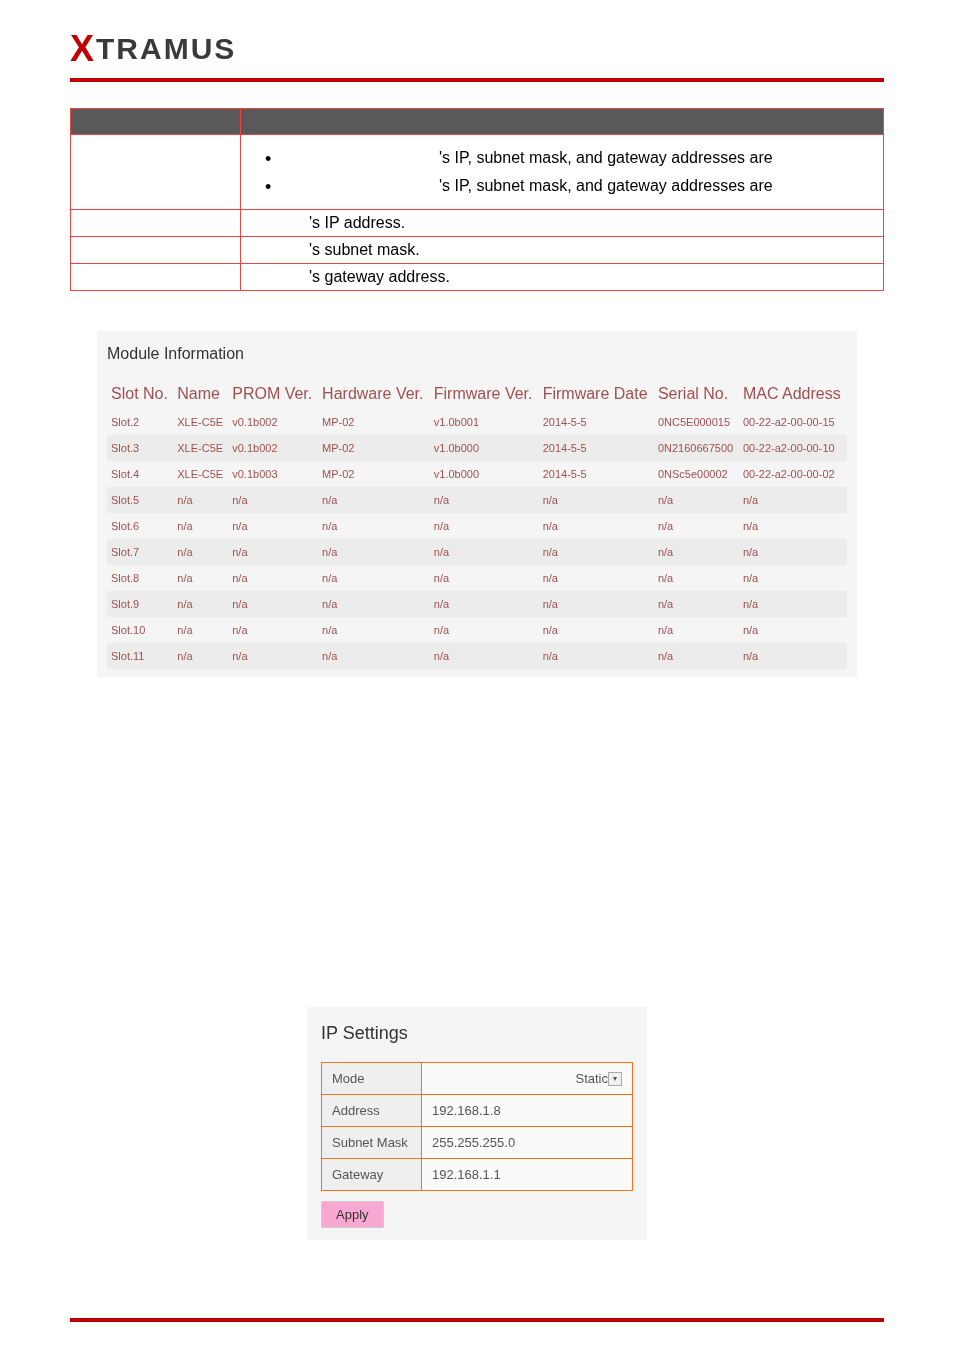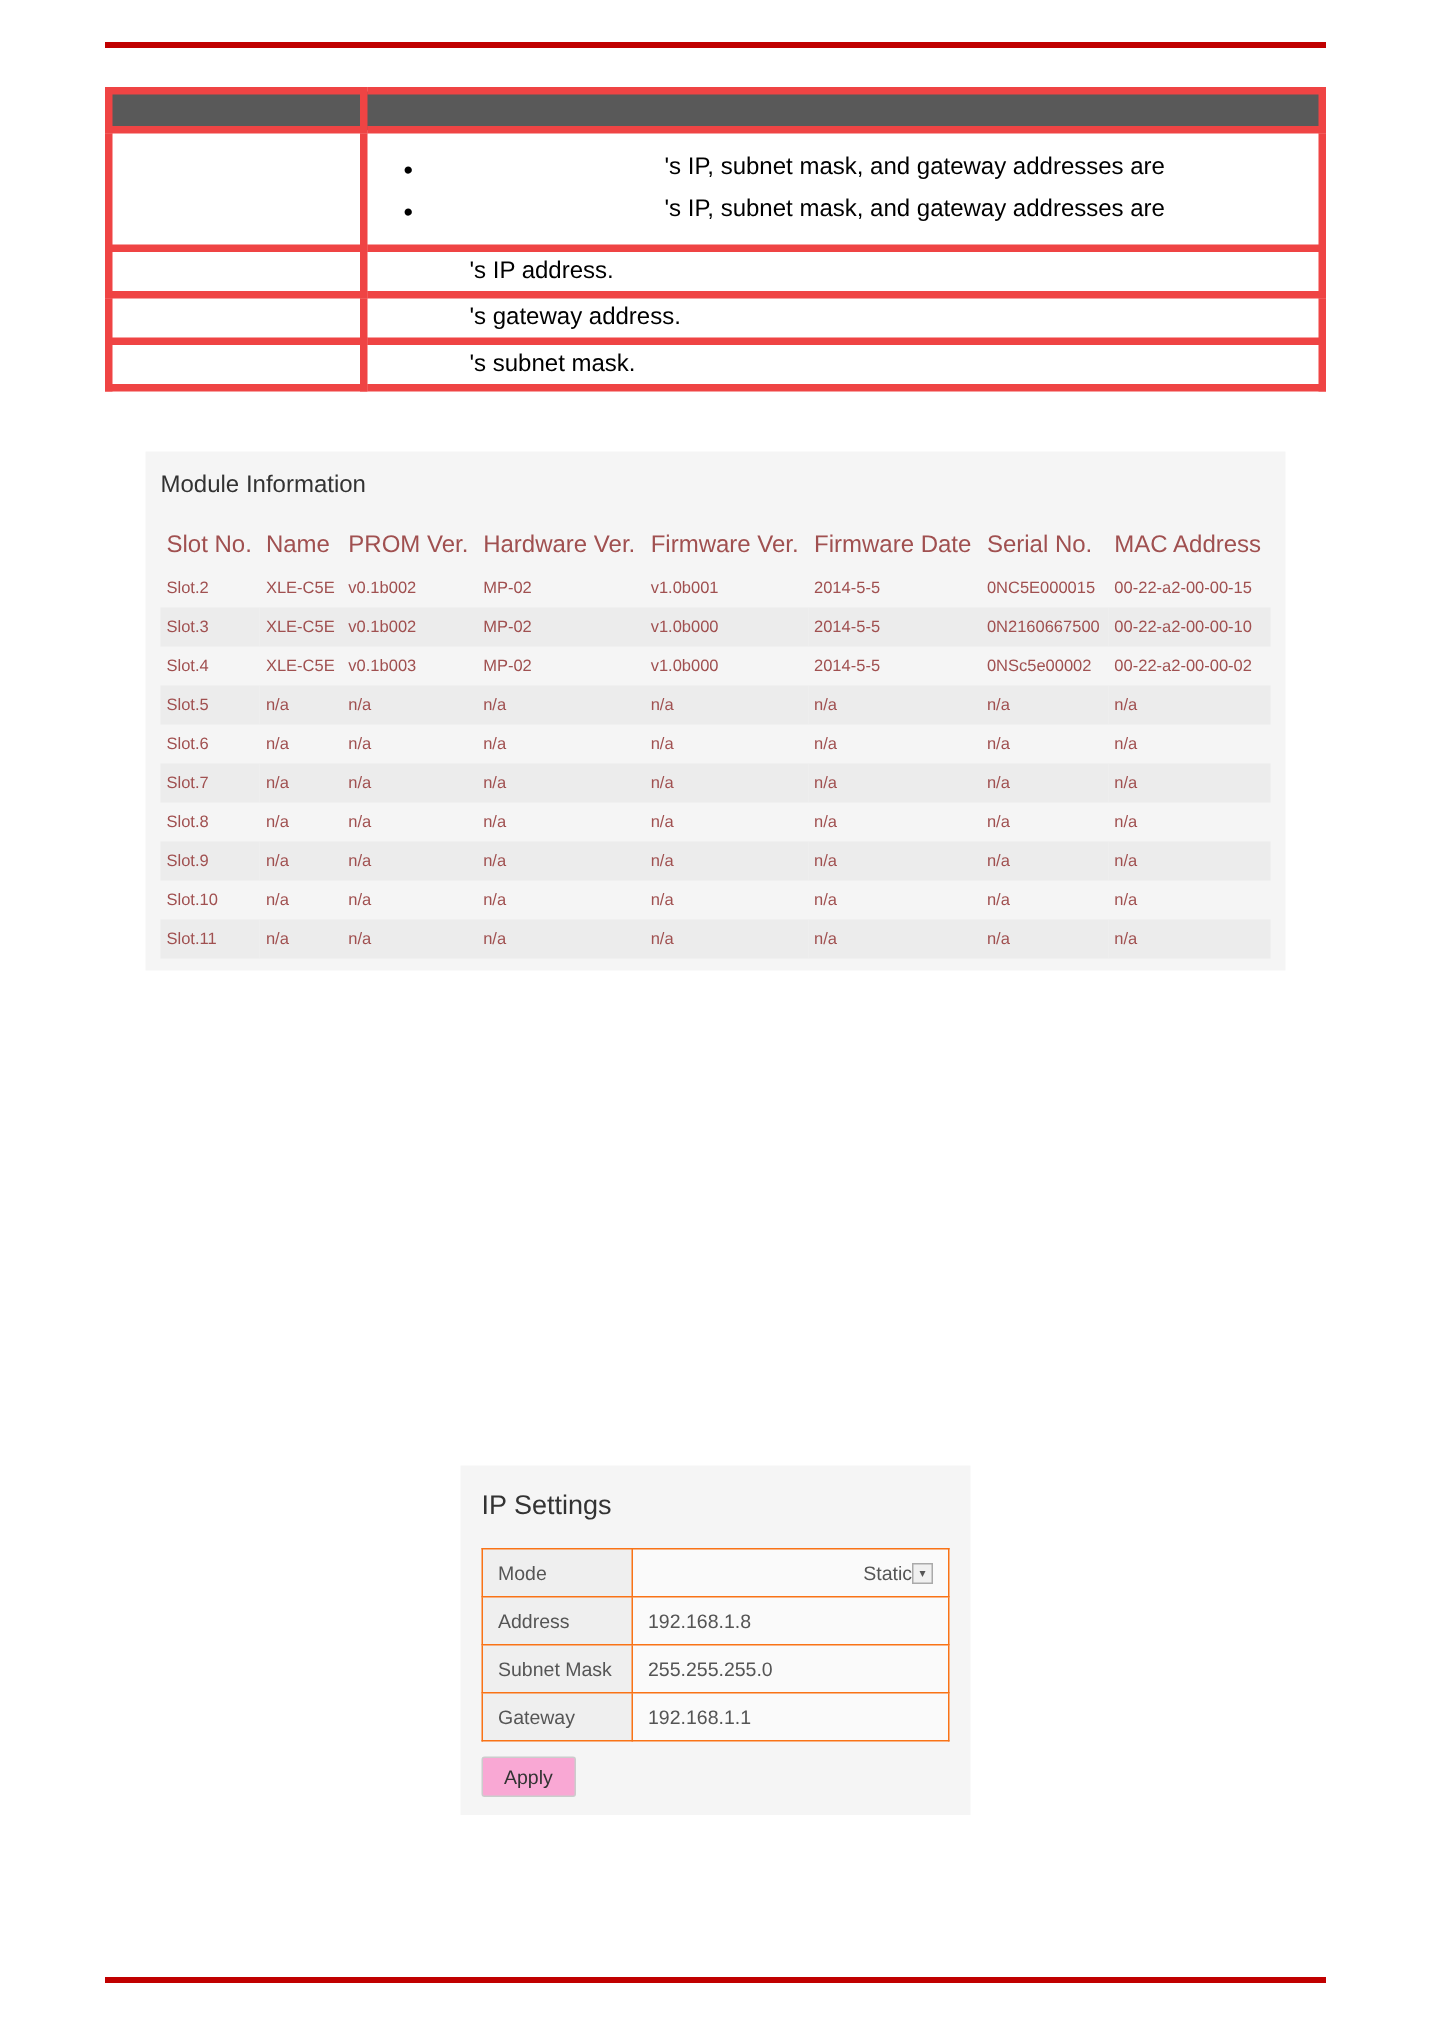--- a/index.html
+++ b/index.html
@@ -33,21 +33,21 @@
     width: 100%;
     margin-bottom: 26px;
   }
   .info-table {
     width: 100%;
     border-collapse: collapse;
     border: 1px solid #000;
     margin-bottom: 40px;
   }
   .info-table td {
-    border: 5px solid #ef4444;
+    border: 1px solid #ef4444;
     padding: 4px 8px;
     vertical-align: top;
     font-size: 16px;
     color: #000;
   }
   .info-table tr.grayrow td {
     background: #595959;
     height: 26px;
   }
   .info-table td.left {
@@ -170,20 +170,23 @@
     left: 70px;
     right: 70px;
     height: 4px;
     background: #c00000;
   }
 </style>
 </head>
 <body>
 
 <div class="page">
+  <div class="logo">
+    <span class="x">X</span><span>TRAMUS</span>
+  </div>
   <div class="logo-underline"></div>
 
   <table class="info-table">
     <tbody>
         <tr class="grayrow">
           <td class="left"></td>
           <td class="right"></td>
         </tr>
     <tr>
       <td class="left"></td>
@@ -196,27 +199,27 @@
     </tr>
     <tr>
           <td class="left"></td>
           <td class="right">
             <div class="single-line">'s IP address.</div>
           </td>
         </tr>
     <tr>
           <td class="left"></td>
           <td class="right">
-            <div class="single-line">'s gateway address.</div>
+            <div class="single-line">'s subnet mask.</div>
           </td>
         </tr>
     <tr>
           <td class="left"></td>
           <td class="right">
-            <div class="single-line">'s subnet mask.</div>
+            <div class="single-line">'s gateway address.</div>
           </td>
         </tr>
   </tbody>
     </table>
 
   <div class="mod-wrap">
     <div class="mod-title">Module Information</div>
     <table class="mod-table">
       <thead>
           <tr id="mod-head">

